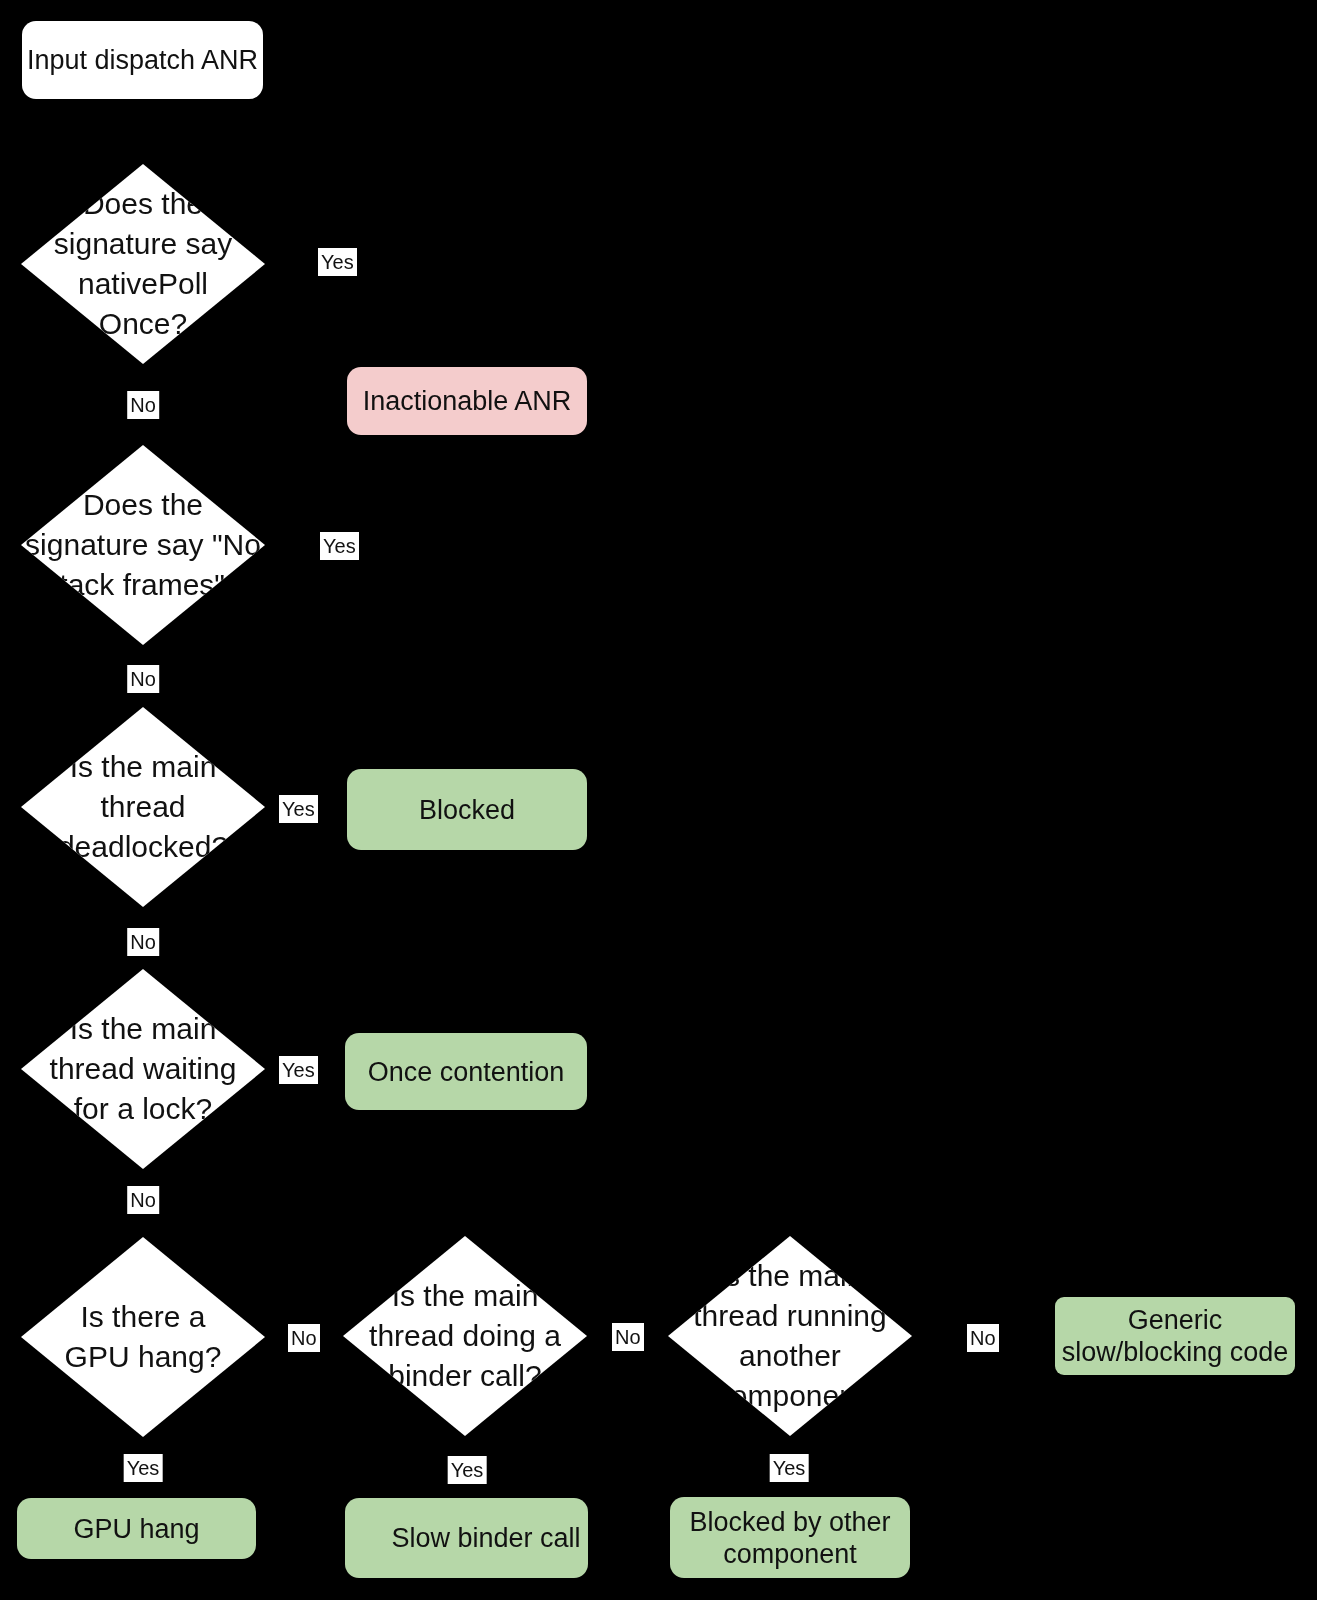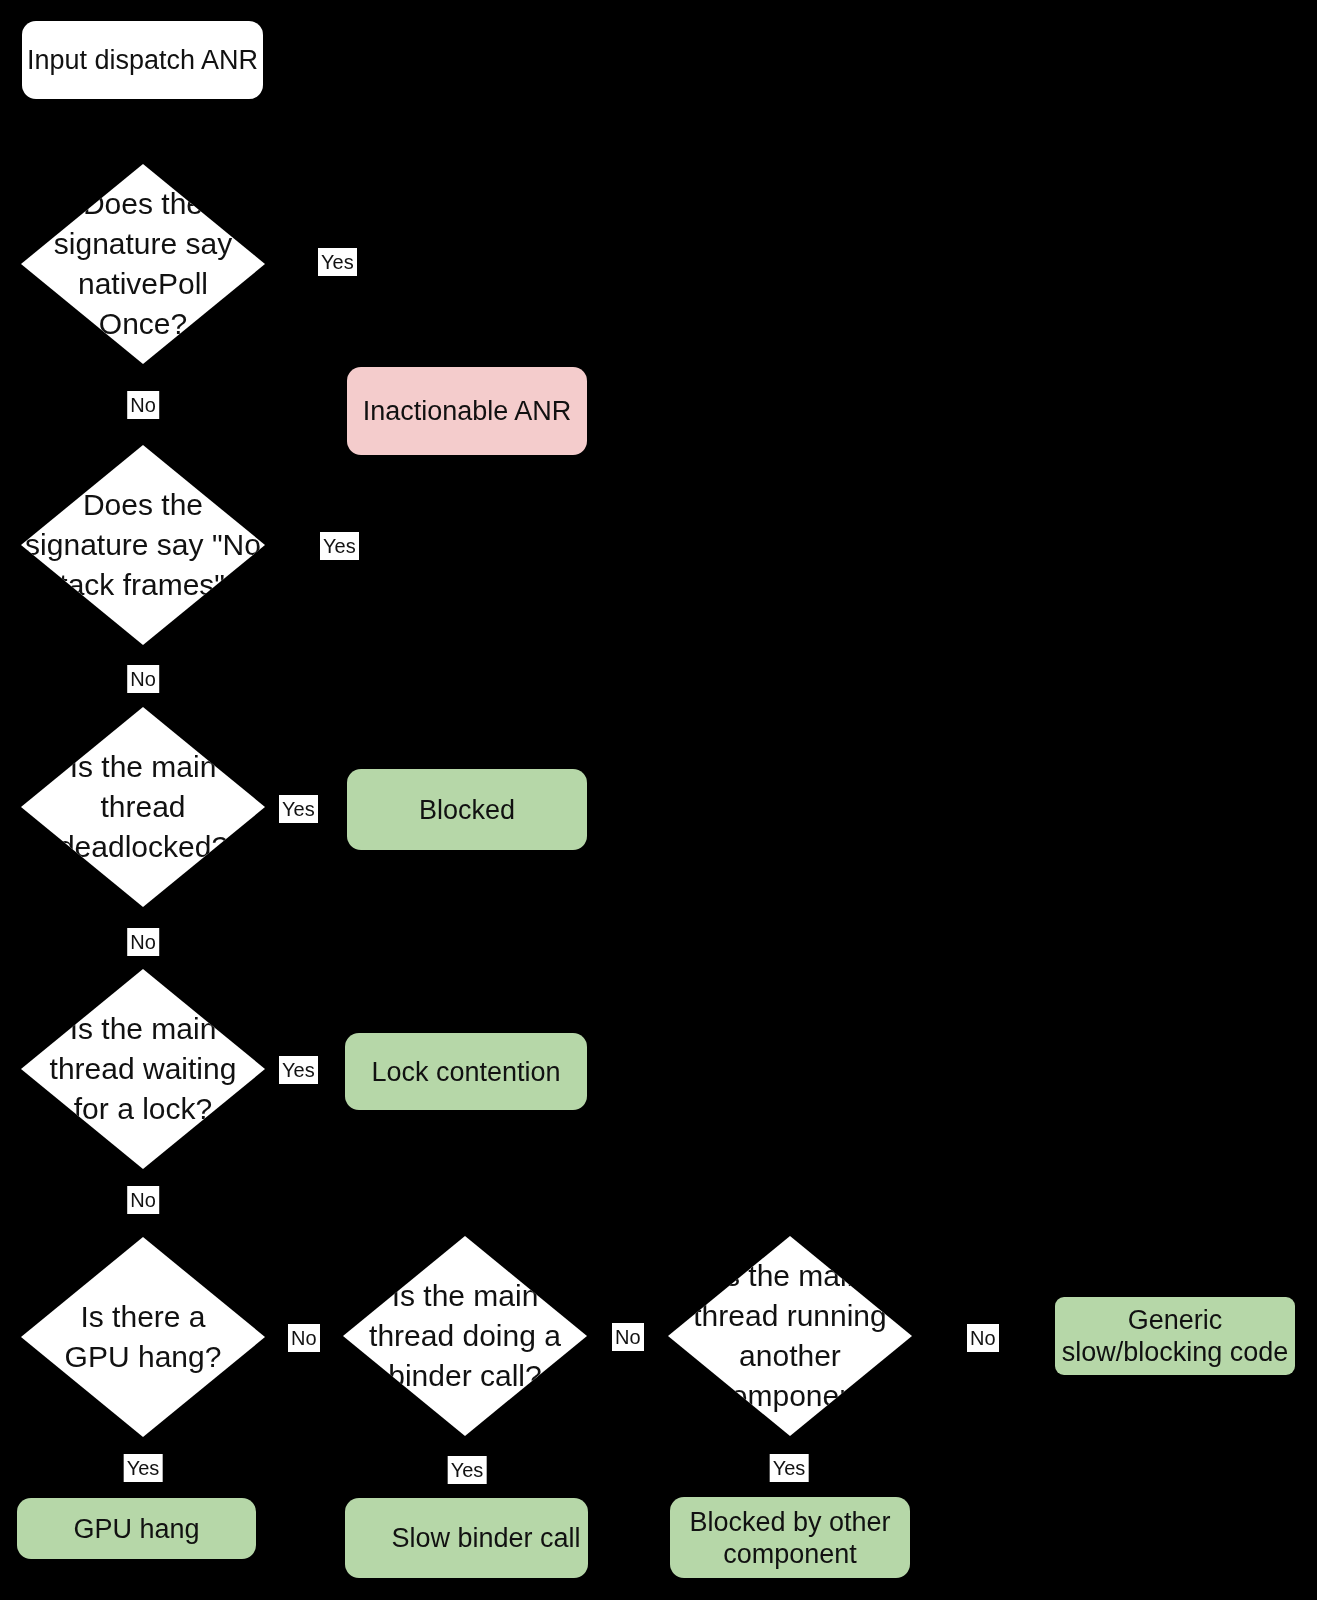--- a/index.html
+++ b/index.html
@@ -86,25 +86,25 @@
 
   <div class="node diamond" style="left:343px; top:1236px; width:244px; height:200px;">Is the main
 thread doing a
 binder call?</div>
 
   <div class="node diamond" style="left:668px; top:1236px; width:244px; height:200px;">Is the main
 thread running
 another
 component</div>
 
-  <div class="node box red" style="left:347px; top:367px; width:240px; height:88px;">Inactionable ANR</div>
+  <div class="node box red" style="left:347px; top:367px; width:240px; height:68px;">Inactionable ANR</div>
 
   <div class="node box green" style="left:347px; top:769px; width:240px; height:81px;">Blocked</div>
 
-  <div class="node box green" style="left:345px; top:1033px; width:242px; height:77px;">Lock contention</div>
+  <div class="node box green" style="left:345px; top:1033px; width:242px; height:77px;">Once contention</div>
 
   <div class="node box green" style="left:17px; top:1498px; width:239px; height:61px;">GPU hang</div>
 
   <div class="node box green" style="left:345px; top:1498px; width:243px; height:80px;padding-left:39px;">Slow binder call</div>
 
   <div class="node box green" style="left:670px; top:1497px; width:240px; height:81px;">Blocked by other
 component</div>
 
   <div class="node box green" style="left:1055px; top:1297px; width:240px; height:78px;border-radius:9px;">Generic
 slow/blocking code</div>

